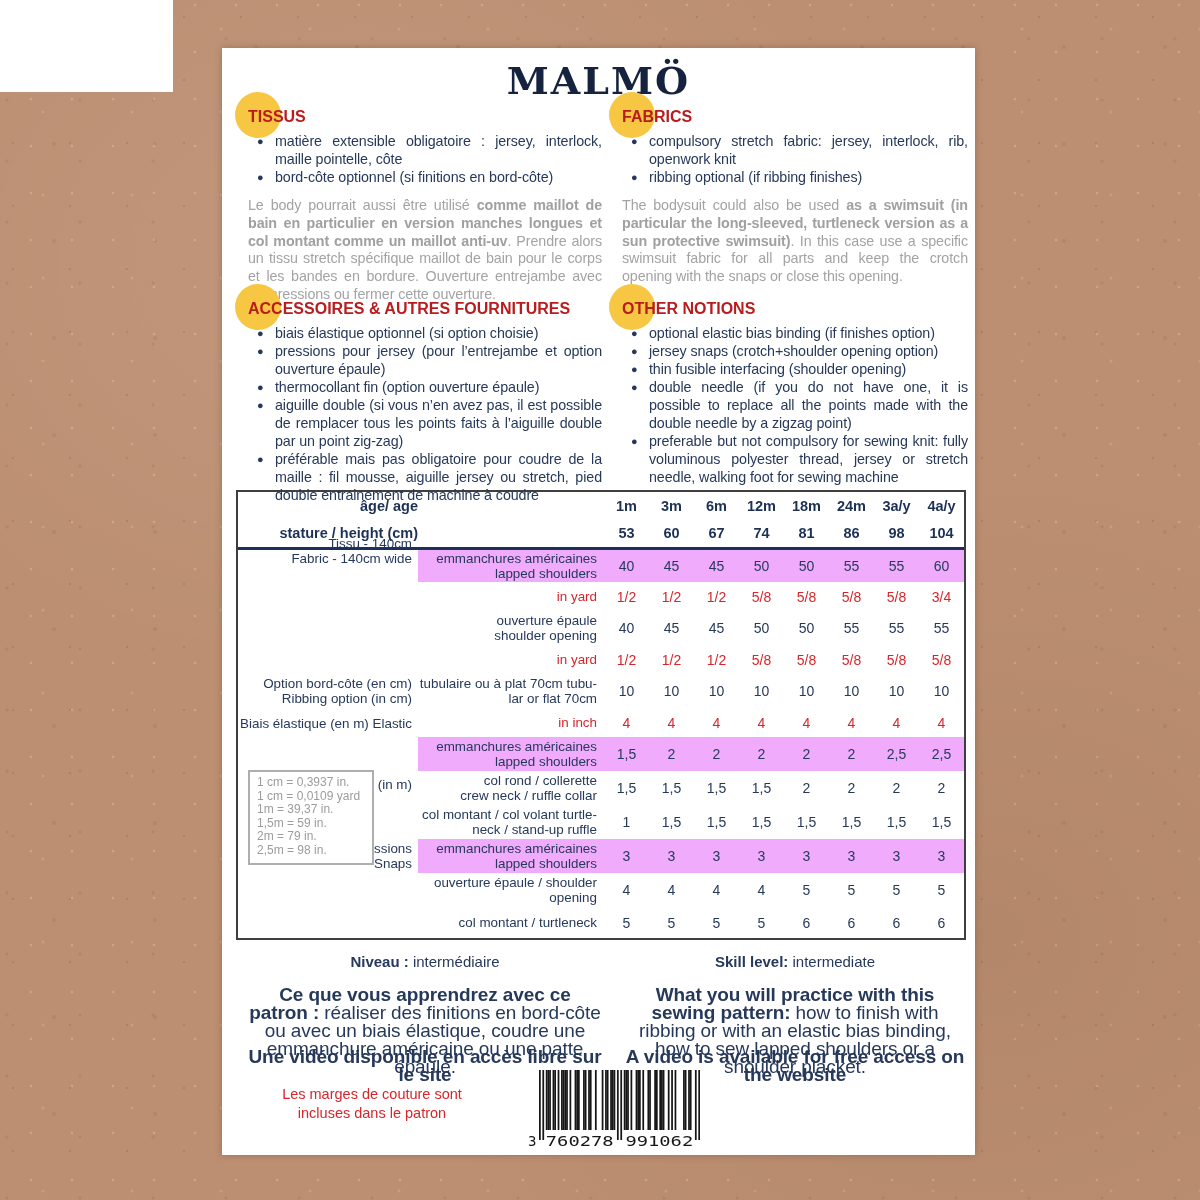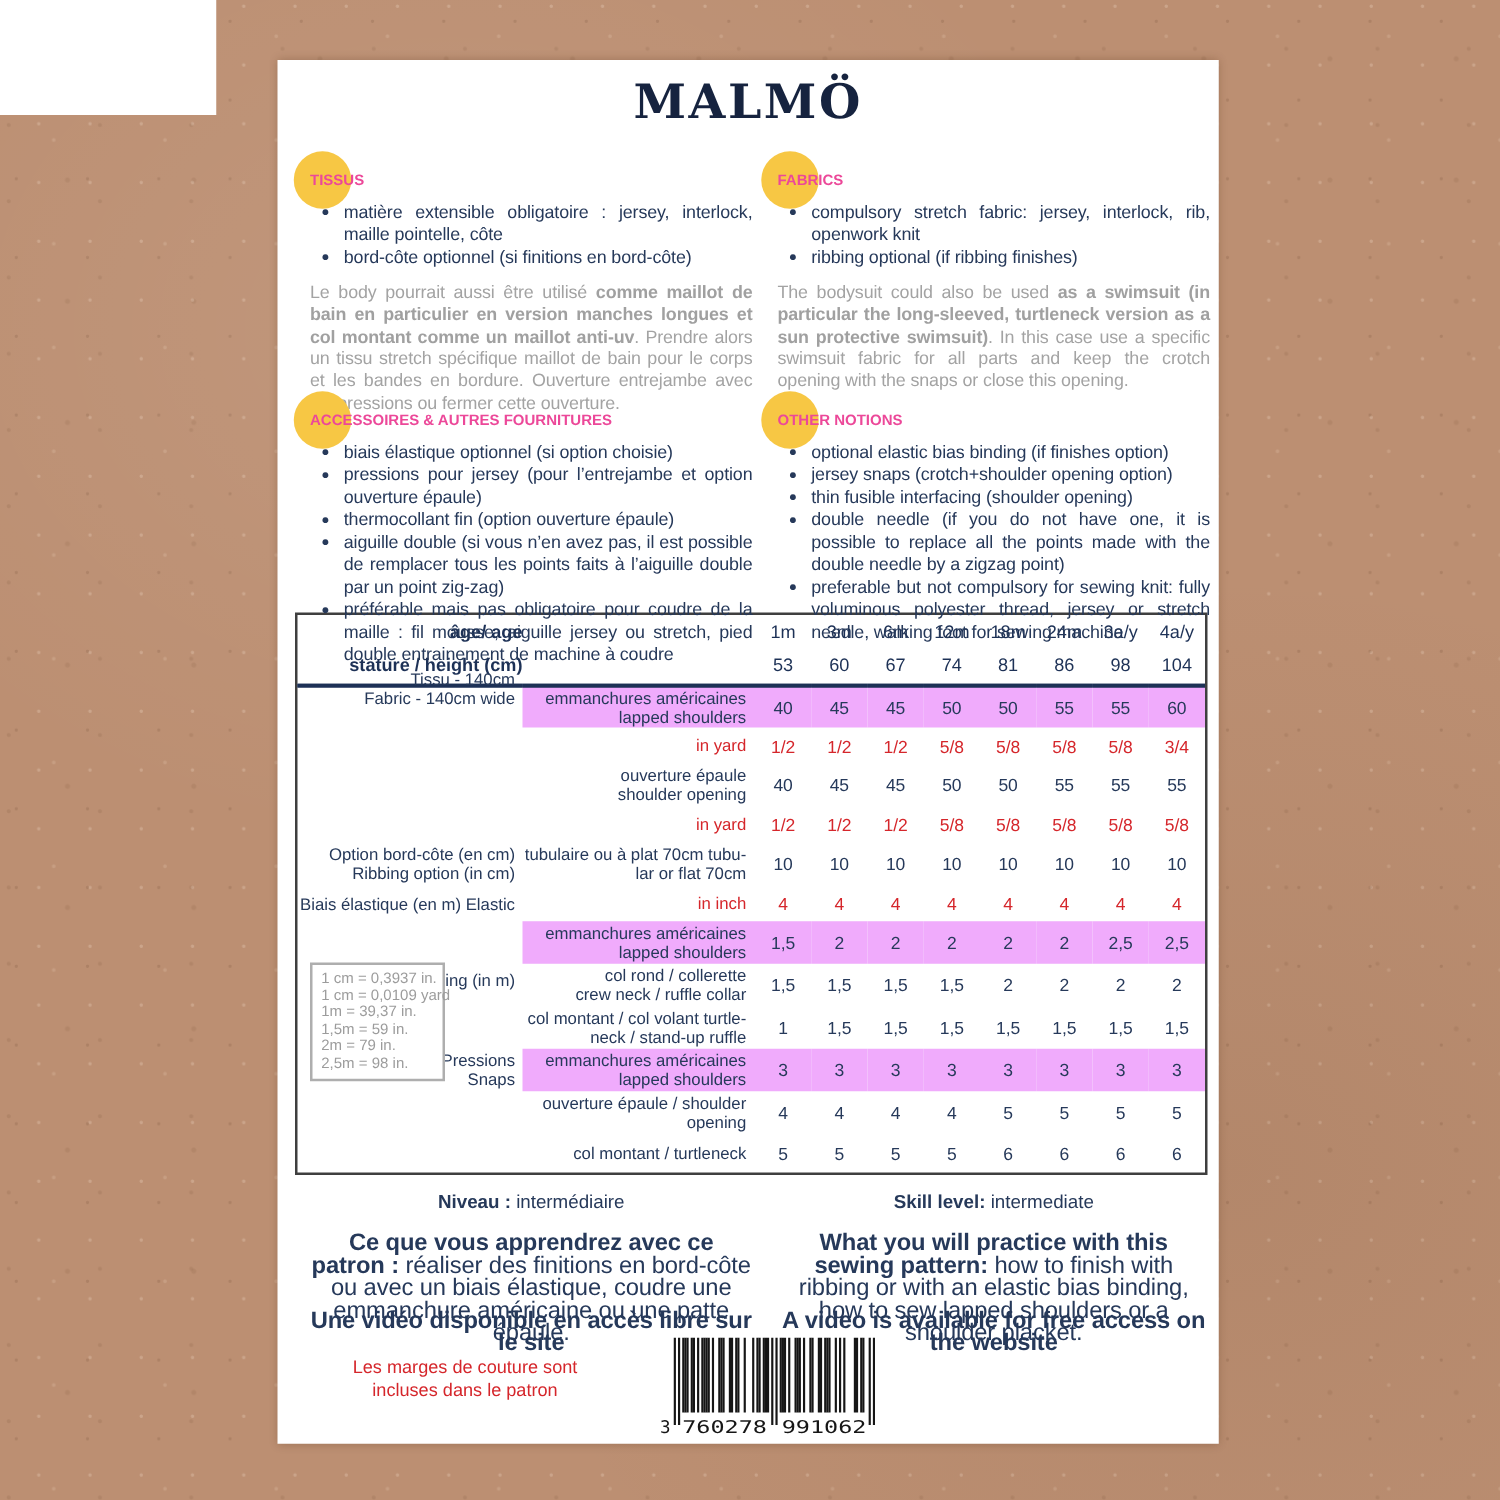--- a/index.html
+++ b/index.html
@@ -39,21 +39,21 @@
   }
 
   .col-left  { position:absolute; left:26px;  width:354px; }
   .col-right { position:absolute; left:400px; width:346px; }
   .sec1 { top:60px; }
   .sec2 { top:252px; }
   .f-niveau { top:905px; }
   .f-learn  { top:938px; }
   .f-video  { top:1000px; font-weight:700; }
 
-  .sec-head { position:relative; font-weight:700; font-size:12px; color:#ec4899; height:22px; margin-bottom:2px;margin-top:29px; }
+  .sec-head { position:relative; font-weight:700; font-size:16px; color:#b91c1c; height:22px; margin-bottom:2px; }
   .sec-head .ycircle {
     position:absolute; left:-13px; top:-16px; width:46px; height:46px;
     border-radius:50%; background:#f7c744; z-index:0;
   }
   .sec-head .htxt { position:relative; z-index:1; }
 
   .blist { position:relative; z-index:1; }
   .bullet-item { display:grid; grid-template-columns:27px 1fr; }
   .bullet-item .dot { font-size:11px; line-height:18px; color:#26395a; padding-left:9px; }
   .bullet-item .btxt {
@@ -66,37 +66,37 @@
   }
   .gray-par b { color:#a0a0a0; }
 
   .nav-par { font-size:19px; line-height:18px; color:#26395a; text-align:justify; letter-spacing:-0.1px; }
 
   
   .size-wrap { position:absolute; left:14px; top:442px; width:730px; border:2px solid #3f3f3f; background:#fff; }
   .size-wrap table { border-collapse:collapse; table-layout:fixed; width:726px; position:relative; }
   .size-wrap td { overflow:visible; }
   td.hlabel { text-align:right; padding-right:186px; font-weight:700; font-size:14.5px; color:#1d3156; height:28px; white-space:nowrap; }
-  td.hval   { text-align:center; font-weight:400; font-size:14.5px; color:#1d3156; }
+  td.hval   { text-align:center; font-weight:700; font-size:14.5px; color:#1d3156; }
   tr.hrowB td { border-bottom:3px solid #1d3156; }
   td.gcell {}
   td.scell { text-align:right; padding-right:7px; font-size:13.4px; line-height:15px; color:#26395a; }
   td.vcell { text-align:center; font-size:14px; color:#26395a; }
   tr.shaded td.scell, tr.shaded td.vcell { background:#f0abfc; }
   tr.redrow td.scell, tr.redrow td.vcell { color:#d5262b; }
   tr.r2 td { height:34px; }
   tr.r1 td { height:29px; }
   tr.rlast td { height:31px; }
   .gLabel {
     position:absolute; left:-146px; width:322px; padding-right:2px;
     display:flex; flex-direction:column; justify-content:center; align-items:flex-end;
     font-size:13.4px; line-height:15px; color:#26395a; text-align:right; white-space:nowrap;
   }
   .conv-box {
-    position:absolute; left:10px; top:278px; width:108px;
+    position:absolute; left:10px; top:278px; width:126px;
     border:2px solid #aeaeae; background:#fff; padding:4px 5px 5px 7px;
     font-size:12px; line-height:13.6px; color:#9c9c9c; z-index:2; white-space:nowrap;
   }
 
   .lead b, .f-niveau b { font-weight:700; }
   .f-niveau, .nav-par { color:#26395a;text-align:center; }
   .f-niveau { font-size:15px; }
 
   .seam {
     position:absolute; color:#d5262b; font-size:14.5px; line-height:18.5px;

